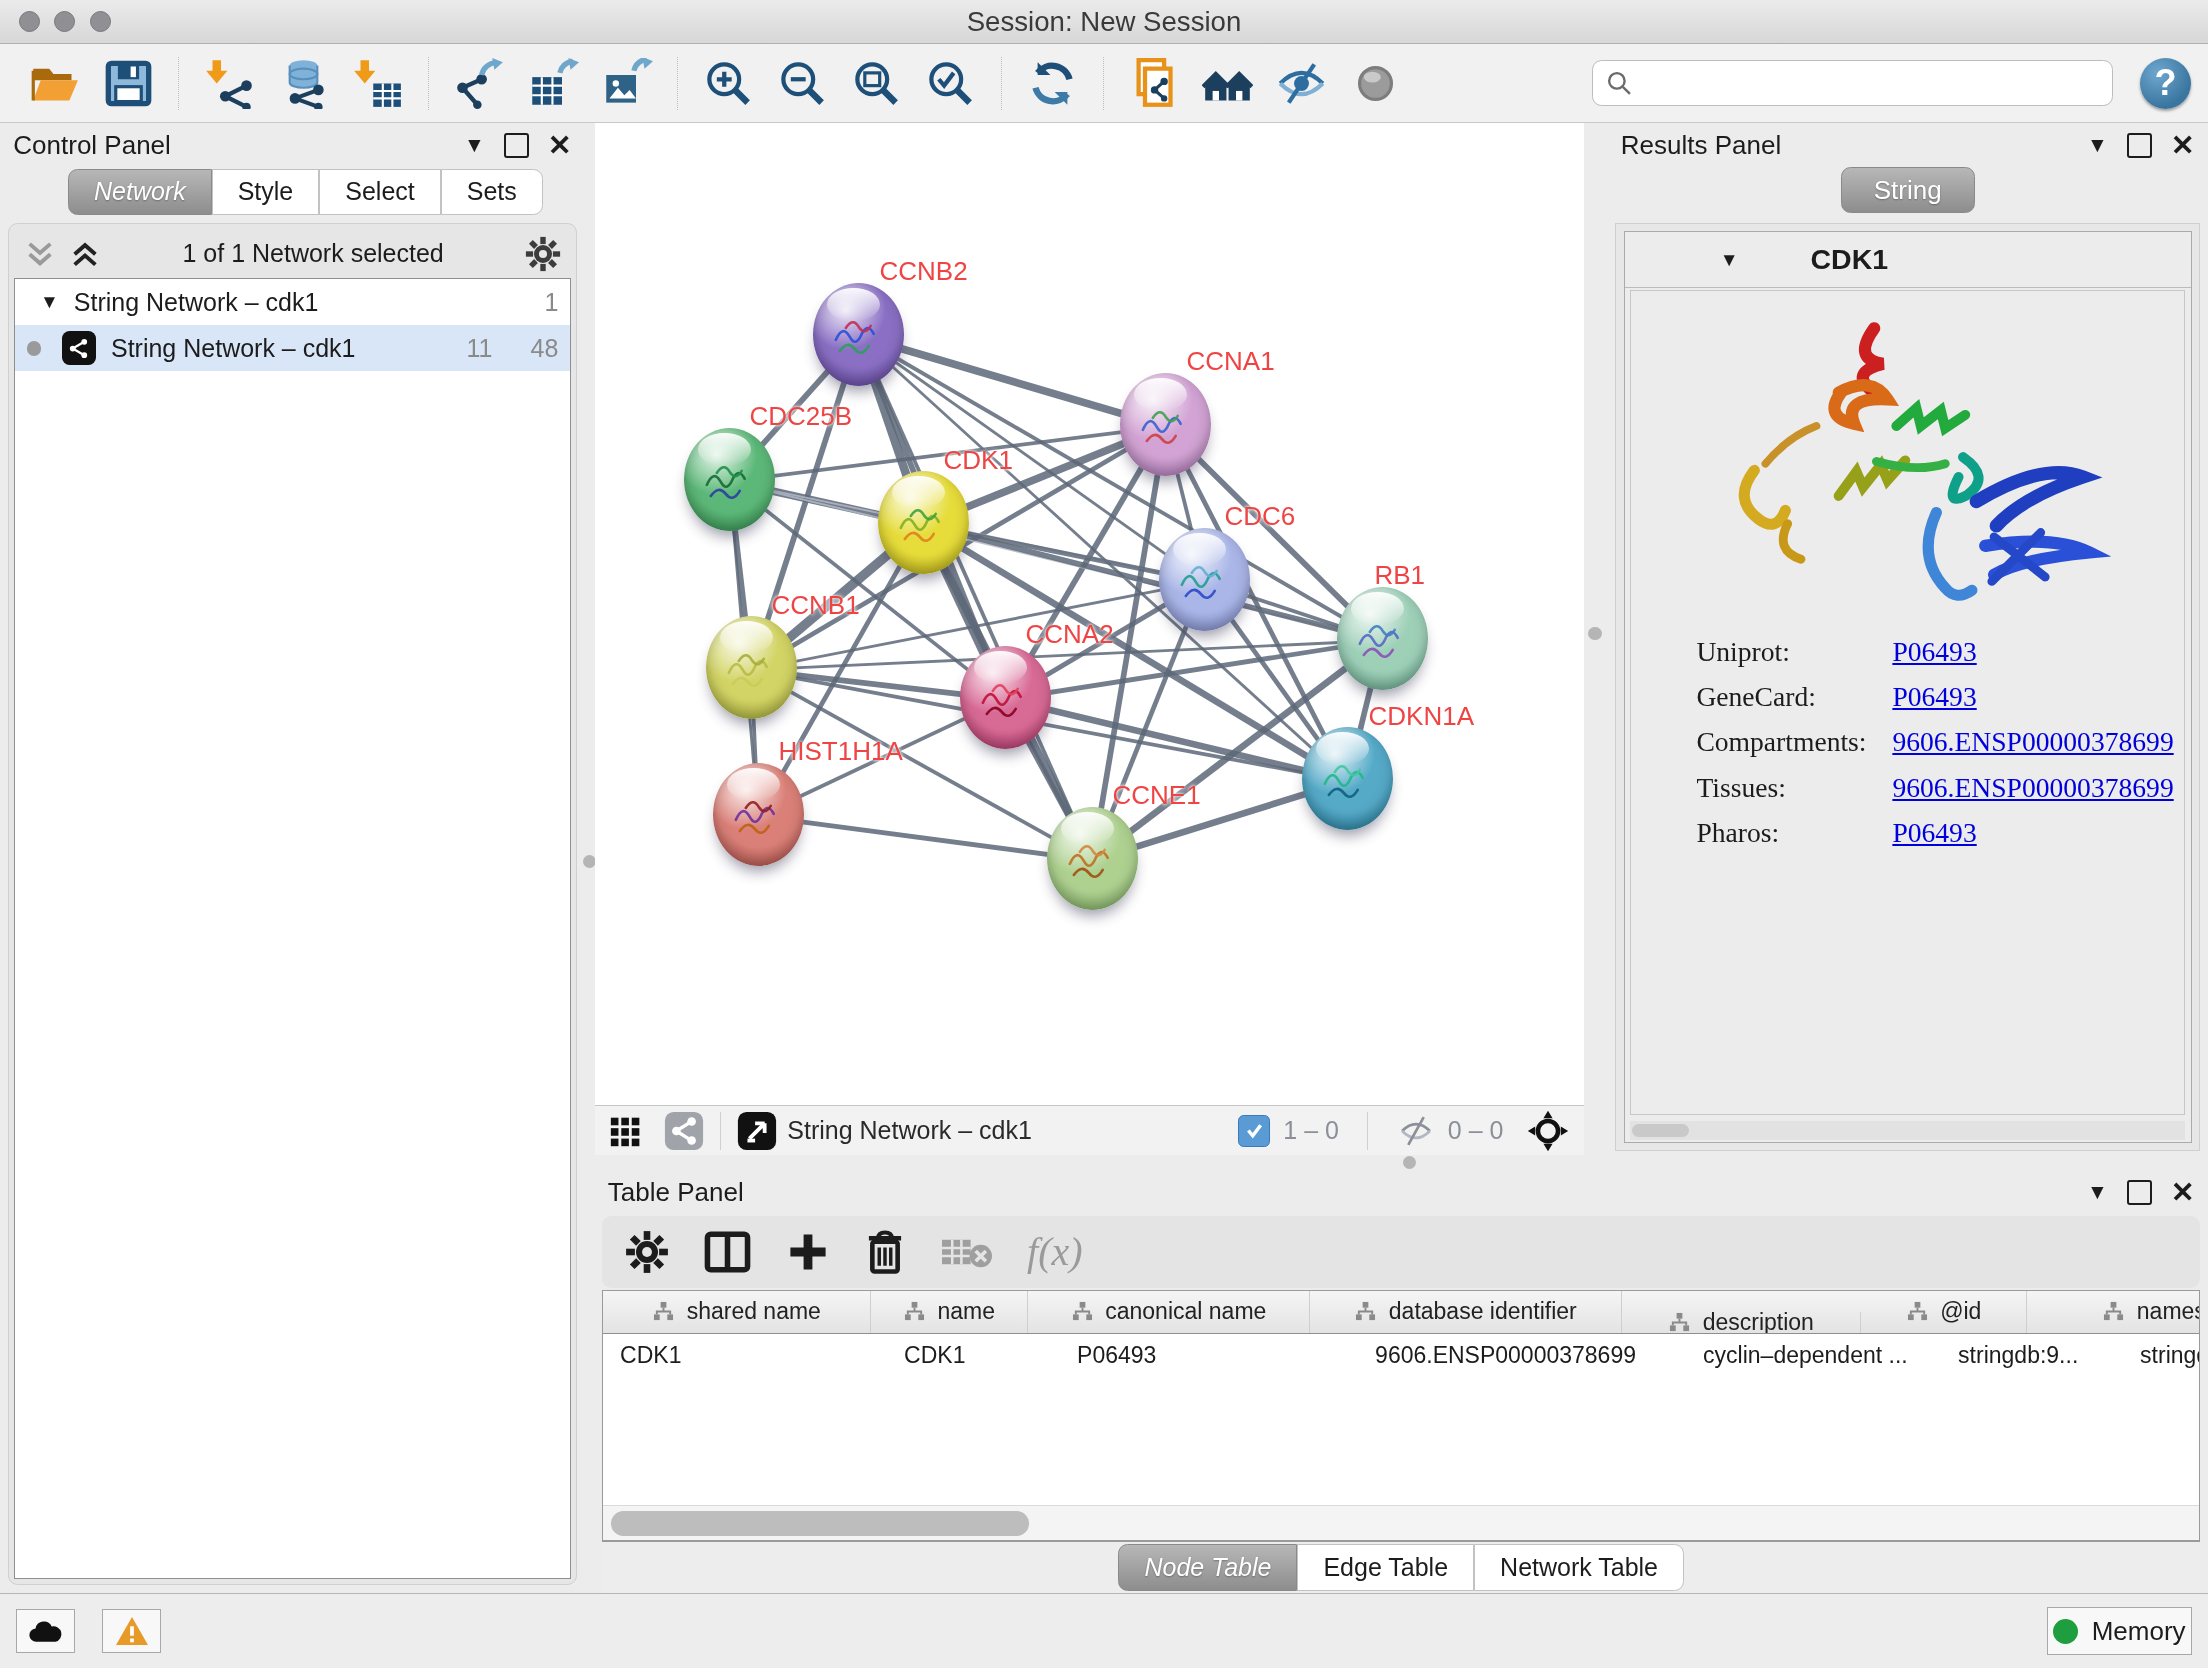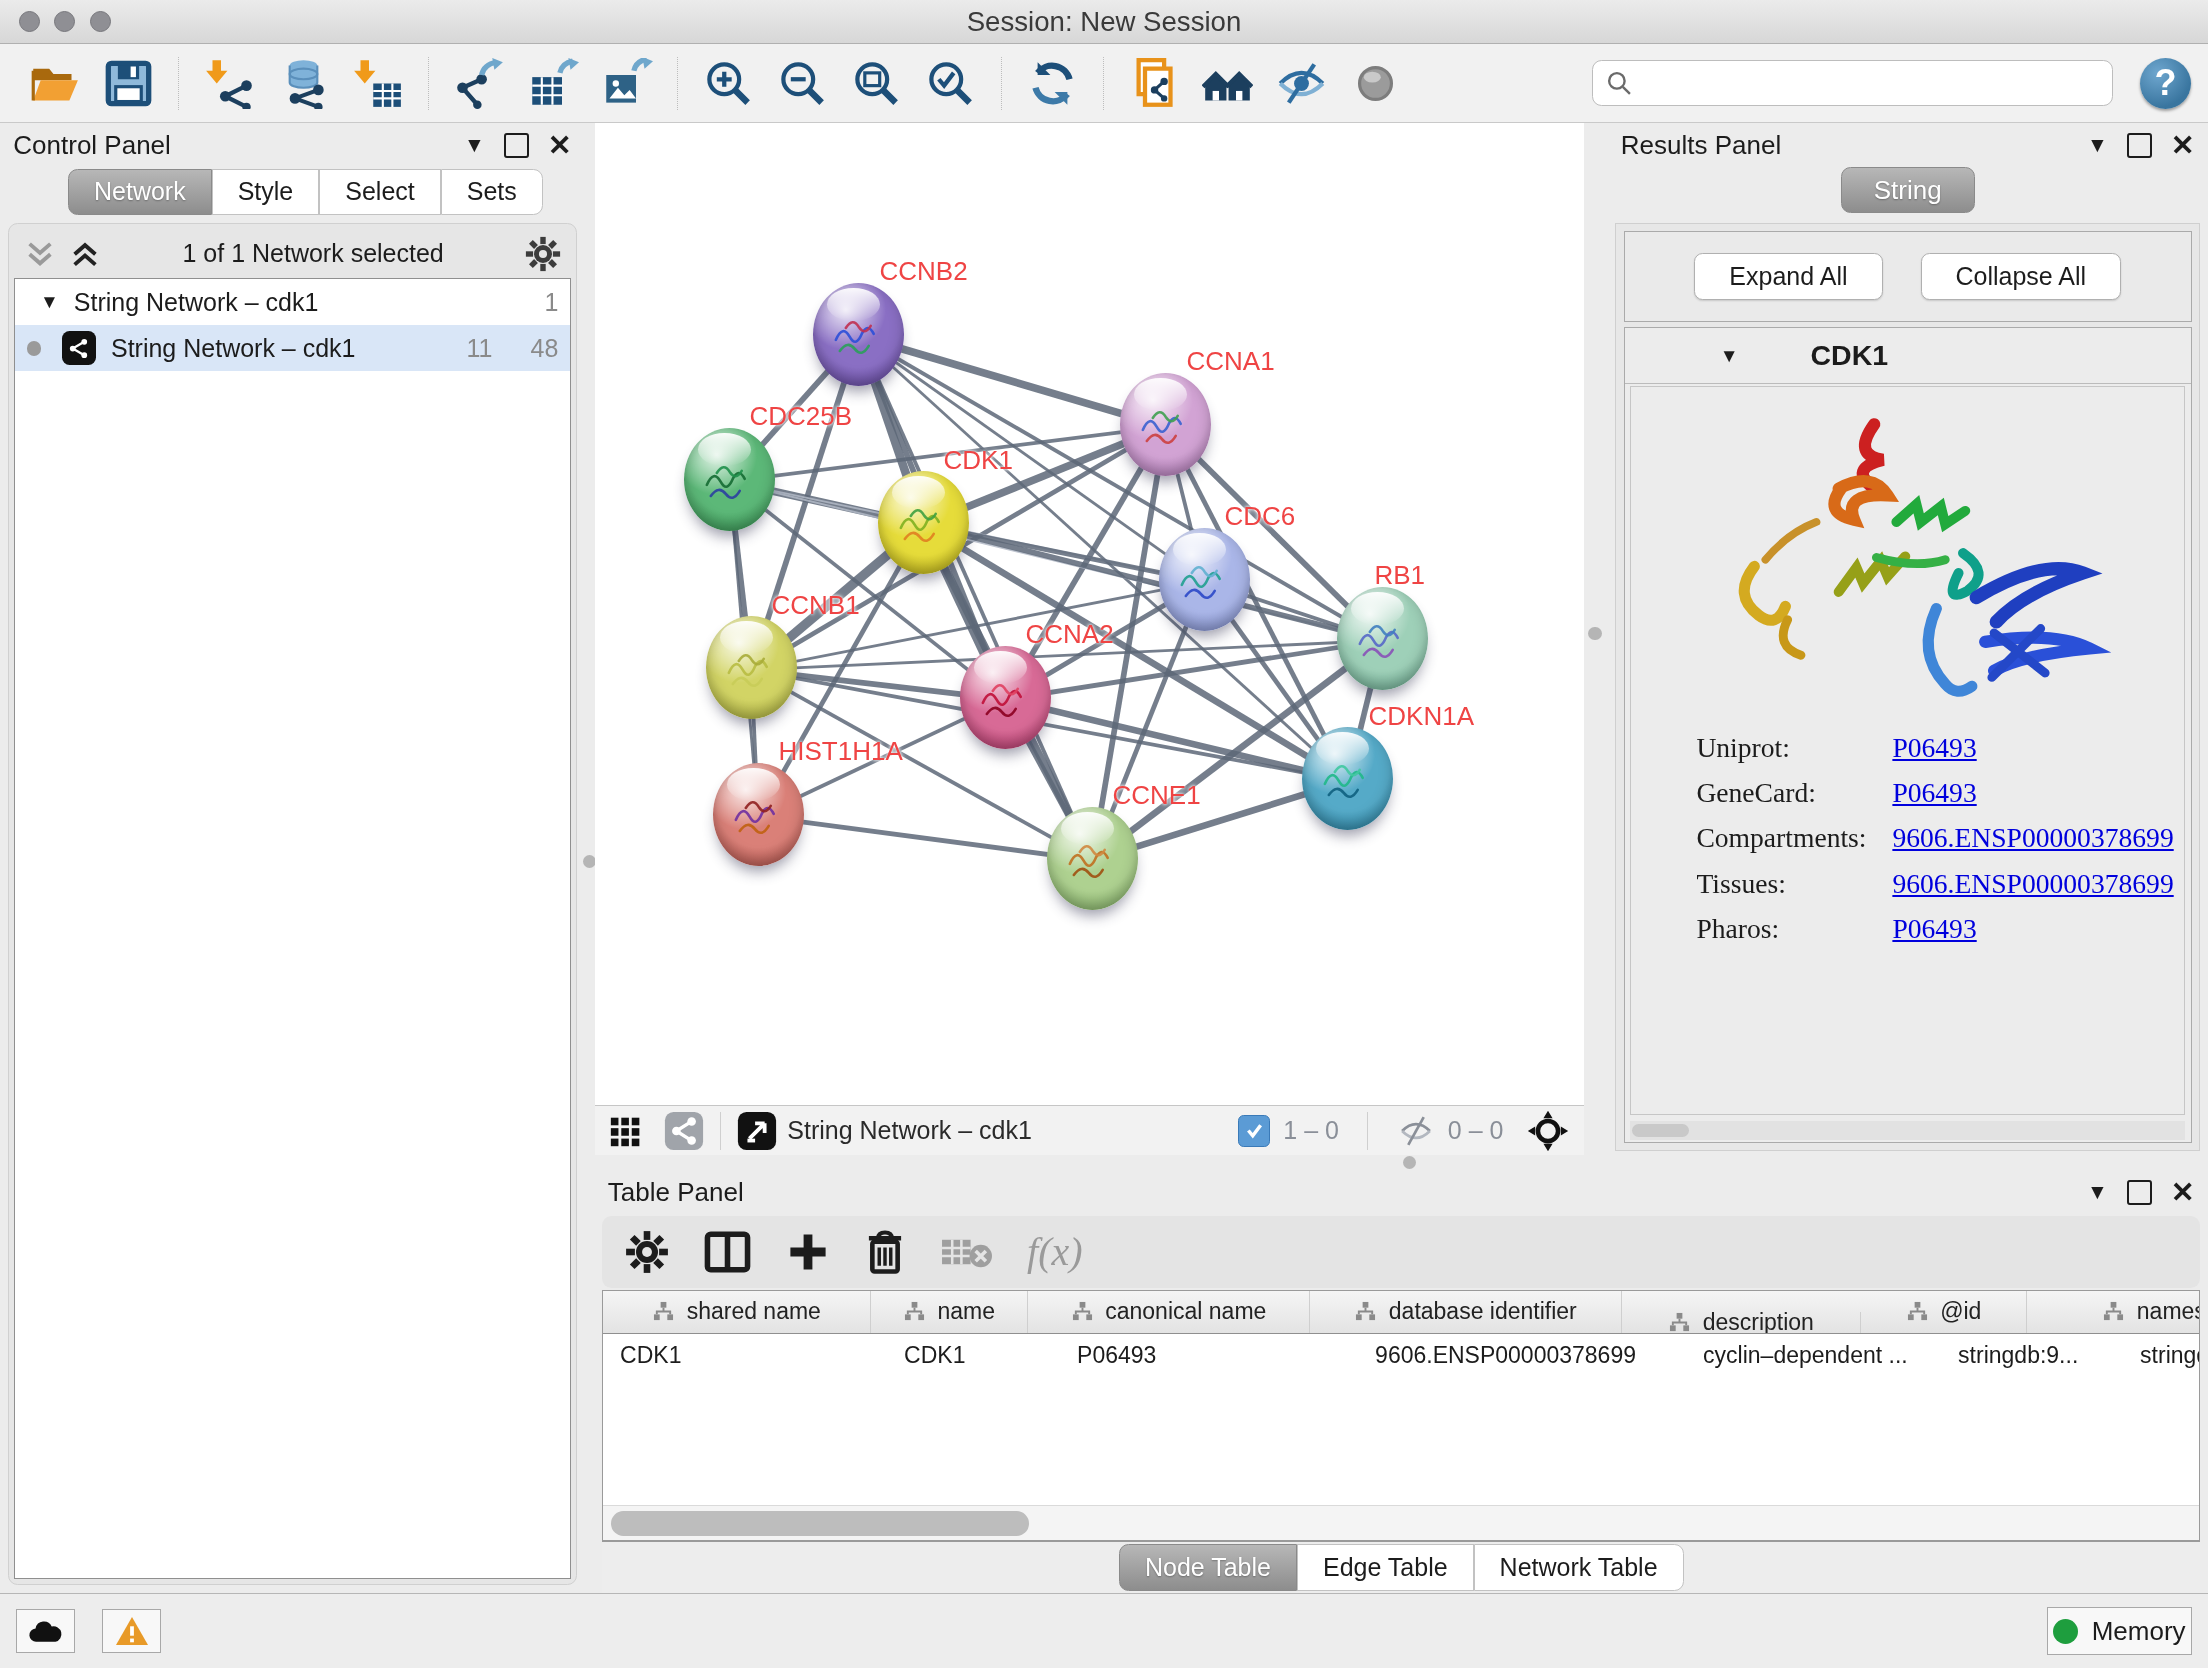--- a/index.html
+++ b/index.html
@@ -36,21 +36,21 @@
   .ph-float{width:21px;height:21px;border:2.9px solid #1c1c1c;border-radius:2.9px;}
   .ph-x{font-size:28.5px;font-weight:bold;}
 
   
   .control{width:585px;flex:0 0 585px;display:flex;flex-direction:column;background:#ececec;}
   .tabsrow{display:flex;padding:1.9px 0 0 68px;}
   .tab{font-size:25px;padding:7.6px 25px;background:#fff;border:1px solid #c2c2c2;color:#1c1c1c;}
   .tab:first-child{border-radius:9.5px 0 0 9.5px;}
   .tab:last-child{border-radius:0 9.5px 9.5px 0;}
   .tab.active{background:linear-gradient(#b7b7b7,#8d8d8d);color:#fff;border-color:#8a8a8a;
-    text-shadow:0 1px 1.9px rgba(0,0,0,.3);}
+    text-shadow:0 1px 1.9px rgba(0,0,0,.3);font-style:italic;}
   .cp-content{flex:1;margin:7.6px;background:#e6e6e6;border:1px solid #d0d0d0;border-radius:9.5px;
     display:flex;flex-direction:column;padding:5.7px;}
   .listheader{height:49px;display:flex;align-items:center;font-size:25px;padding:0 9.5px;}
   .lh-status{flex:1;text-align:center;}
   .listbox{flex:1;background:#fff;border:1px solid #8f8f8f;overflow:hidden;}
   .treerow{height:46px;display:flex;align-items:center;font-size:25px;padding:0 11.4px;}
   .treerow .cnt{margin-left:auto;color:#8a8a8a;}
   .treerow.sel{background:#d9e6f7;}
   .tri{font-size:19px;margin:0 15px 0 13.3px;}
   .dot{width:14.3px;height:14.3px;border-radius:50%;background:#9a9a9a;margin-right:21px;}
@@ -584,24 +584,20 @@
             <span class="ph-icons">
               <span class="ph-tri">▼</span>
               <span class="ph-float"></span>
               <span class="ph-x">✕</span>
             </span>
           </div>
           <div class="stringtabwrap">
               <span class="stringtab">String</span>
             </div>
           <div class="res-content">
-            <div class="res-box1">
-              <span class="resbtn">Expand All</span>
-              <span class="resbtn">Collapse All</span>
-            </div>
             <div class="res-box2">
               <div class="generow">
                 <span class="tri">▼</span>
                 <span class="genename">CDK1</span>
               </div>
               <div class="geneinner">
                 <svg class="protein" width="409" height="333" viewBox="0 0 360 300">
                   <g fill="none" stroke-linecap="round">
                     <path d="M150 30q-20 28 8 32q-32 8-8 26" stroke="#cc2020" stroke-width="11"></path>
                     <path d="M118 88q30-16 44 6q-40-2-30 22q-28-6-12-28" stroke="#d86a18" stroke-width="11"></path>

